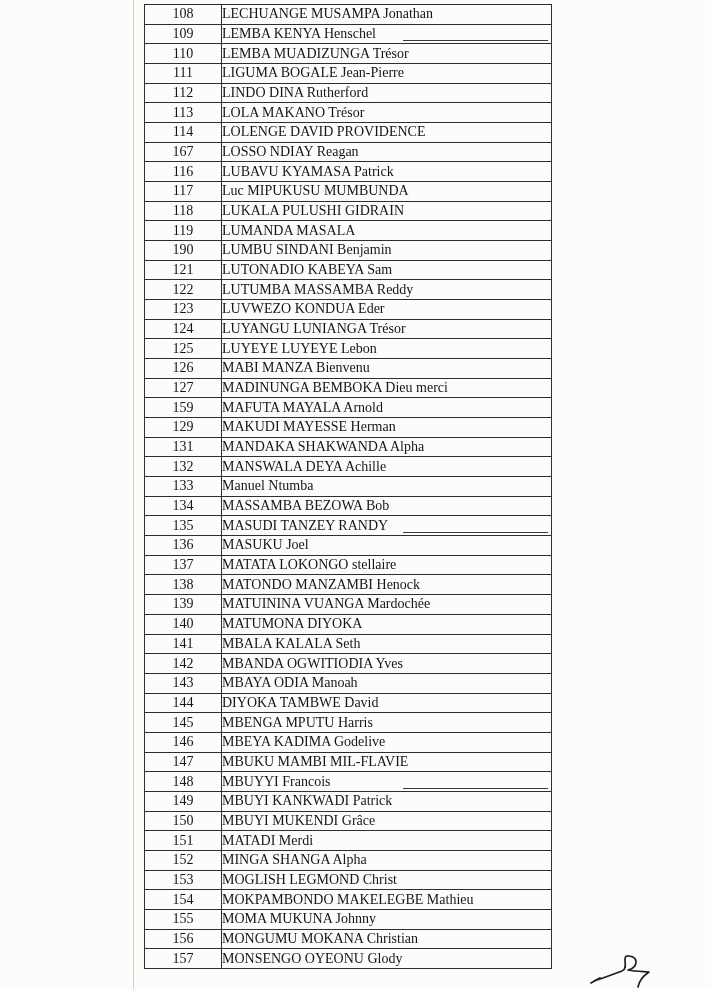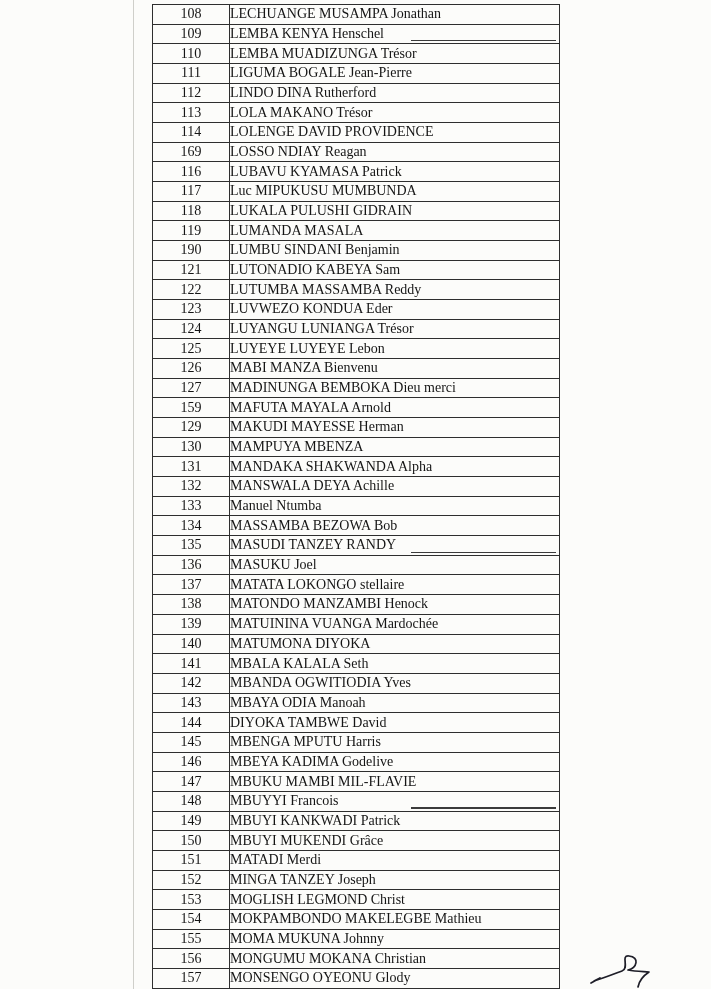--- a/index.html
+++ b/index.html
@@ -22,21 +22,21 @@
   .scan-edge-line {
     position: absolute;
     left: 133px;
     top: 0;
     width: 1px;
     height: 100%;
     background: #cfcfca;
   }
   table.roster {
     position: absolute;
-    left: 152px;
+    left: 144px;
     top: 4px;
     width: 408px;
     border-collapse: collapse;
     table-layout: fixed;
   }
   table.roster tr {
     height: 19.68px;
   }
   table.roster td {
     border: 1.5px solid #2e2e2e;
@@ -104,21 +104,21 @@
         </tr>
         <tr>
           <td class="num">113</td>
           <td class="name">LOLA MAKANO Trésor</td>
         </tr>
         <tr>
           <td class="num">114</td>
           <td class="name">LOLENGE DAVID PROVIDENCE</td>
         </tr>
         <tr>
-          <td class="num">169</td>
+          <td class="num">167</td>
           <td class="name">LOSSO NDIAY Reagan</td>
         </tr>
         <tr>
           <td class="num">116</td>
           <td class="name">LUBAVU KYAMASA Patrick</td>
         </tr>
         <tr>
           <td class="num">117</td>
           <td class="name">Luc MIPUKUSU MUMBUNDA</td>
         </tr>
@@ -164,24 +164,20 @@
         </tr>
         <tr>
           <td class="num">159</td>
           <td class="name">MAFUTA MAYALA Arnold</td>
         </tr>
         <tr>
           <td class="num">129</td>
           <td class="name">MAKUDI MAYESSE Herman</td>
         </tr>
         <tr>
-          <td class="num">130</td>
-          <td class="name">MAMPUYA MBENZA</td>
-        </tr>
-        <tr>
           <td class="num">131</td>
           <td class="name">MANDAKA SHAKWANDA Alpha</td>
         </tr>
         <tr>
           <td class="num">132</td>
           <td class="name">MANSWALA DEYA Achille</td>
         </tr>
         <tr>
           <td class="num">133</td>
           <td class="name">Manuel Ntumba</td>
@@ -253,21 +249,21 @@
         <tr>
           <td class="num">150</td>
           <td class="name">MBUYI MUKENDI Grâce</td>
         </tr>
         <tr>
           <td class="num">151</td>
           <td class="name">MATADI Merdi</td>
         </tr>
         <tr>
           <td class="num">152</td>
-          <td class="name">MINGA TANZEY Joseph</td>
+          <td class="name">MINGA SHANGA Alpha</td>
         </tr>
         <tr>
           <td class="num">153</td>
           <td class="name">MOGLISH LEGMOND Christ</td>
         </tr>
         <tr>
           <td class="num">154</td>
           <td class="name">MOKPAMBONDO MAKELEGBE Mathieu</td>
         </tr>
         <tr>

